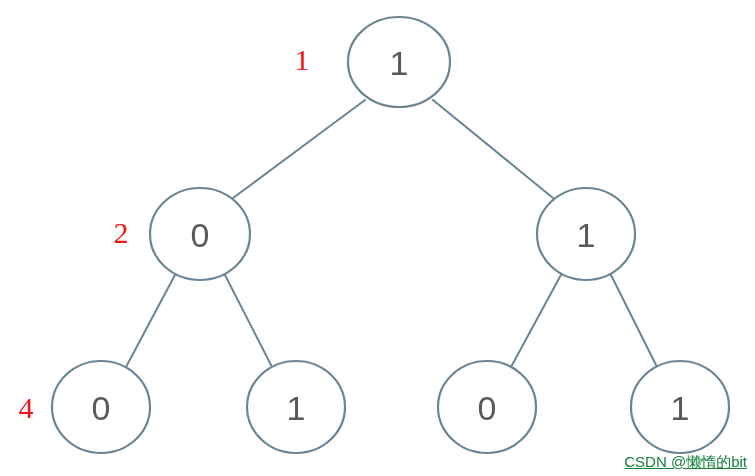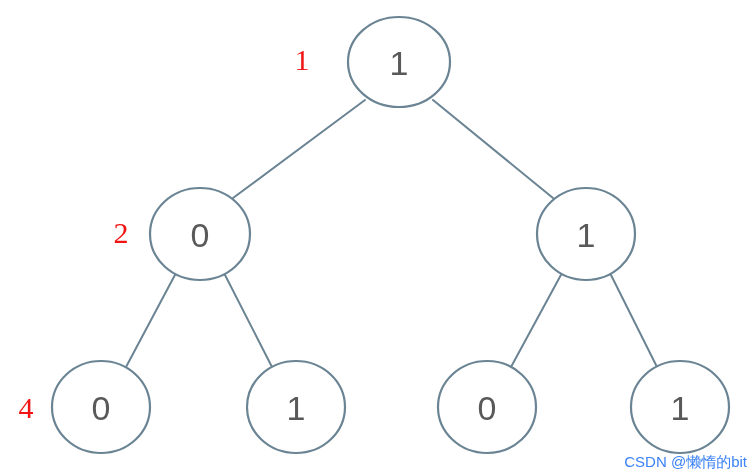--- a/index.html
+++ b/index.html
@@ -46,23 +46,24 @@
     text-anchor: middle;
     dominant-baseline: central;
     font-weight: 400;
   }
   #watermark {
     position: absolute;
     right: 8px;
     bottom: 4px;
     font-family: "Liberation Sans", sans-serif;
     font-size: 15px;
-    color: #3b82f6;
+    color: #15803d;
     white-space: nowrap;
     user-select: none;
+    text-decoration: underline;
   }
 </style>
 </head>
 <body>
 
 <div id="canvas">
 
   <svg id="tree-svg" viewBox="0 0 755 476">
     <g id="edges-group">
         <line x1="365" y1="100" x2="233" y2="198" stroke="#6b8494" stroke-width="2" class="edge-line"></line>

